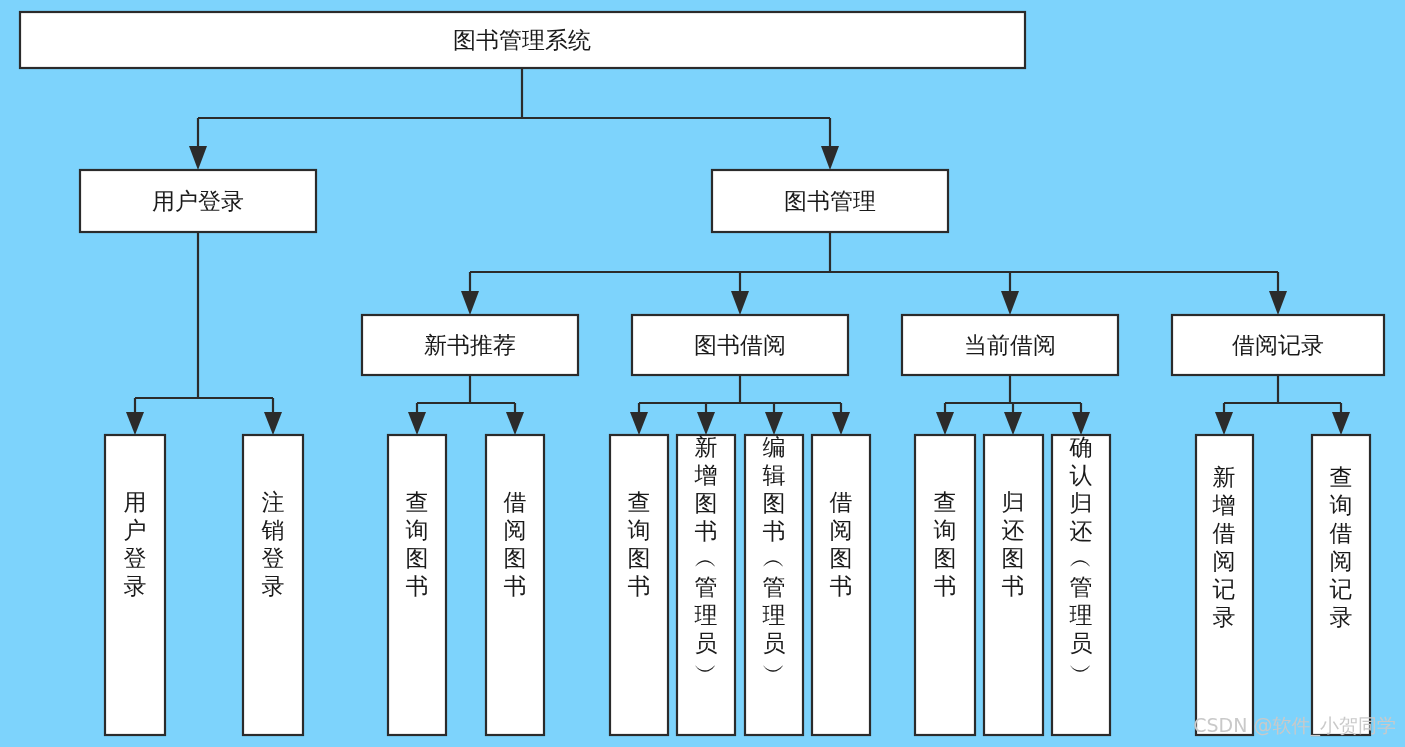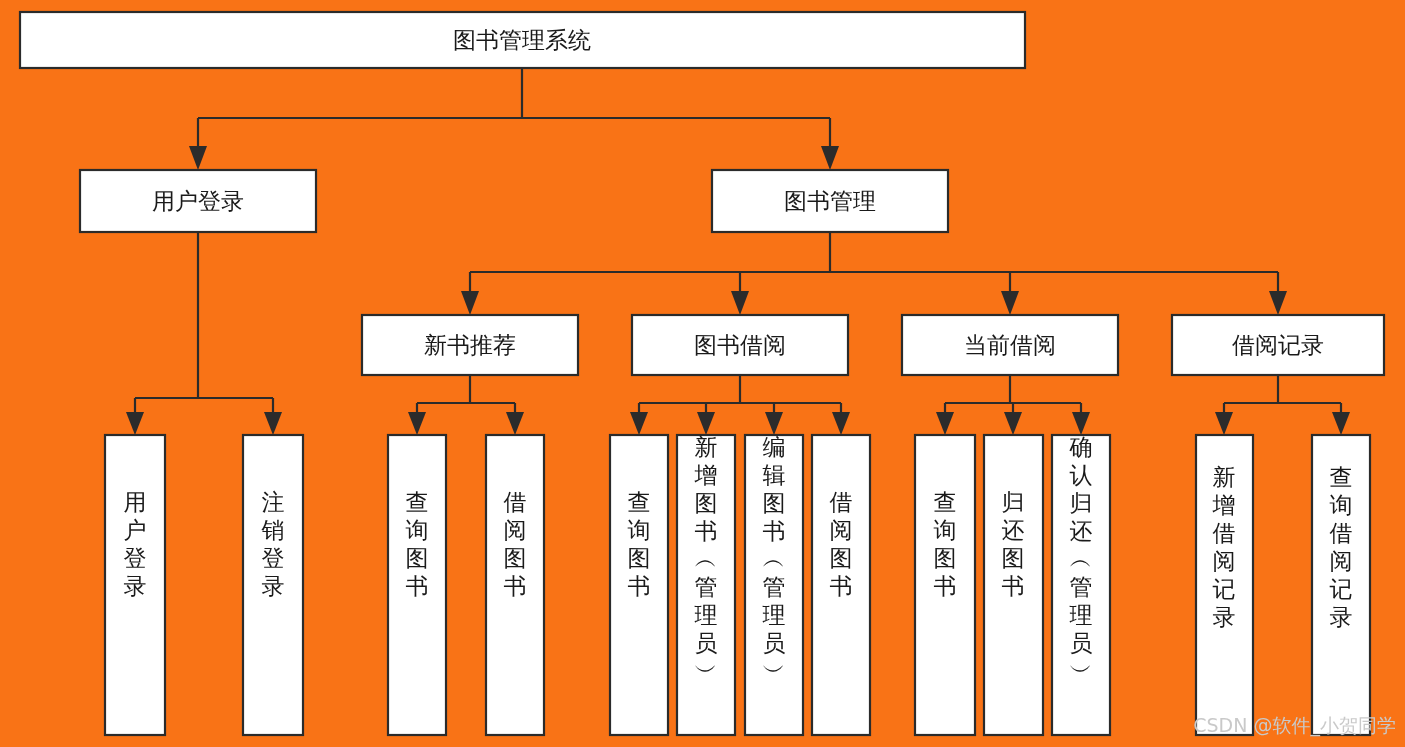--- a/index.html
+++ b/index.html
@@ -8,21 +8,21 @@
     padding: 0;
     background: #ffffff;
   }
   body {
     font-family: "DejaVu Sans", "Liberation Sans", sans-serif;
   }
   #diagram-root {
     position: relative;
     width: 1405px;
     height: 747px;
-    background: #f97316;
+    background: #7dd3fc;
     overflow: hidden;
   }
   svg#flow-svg {
     position: absolute;
     left: 0;
     top: 0;
     width: 1405px;
     height: 747px;
     display: block;
   }

